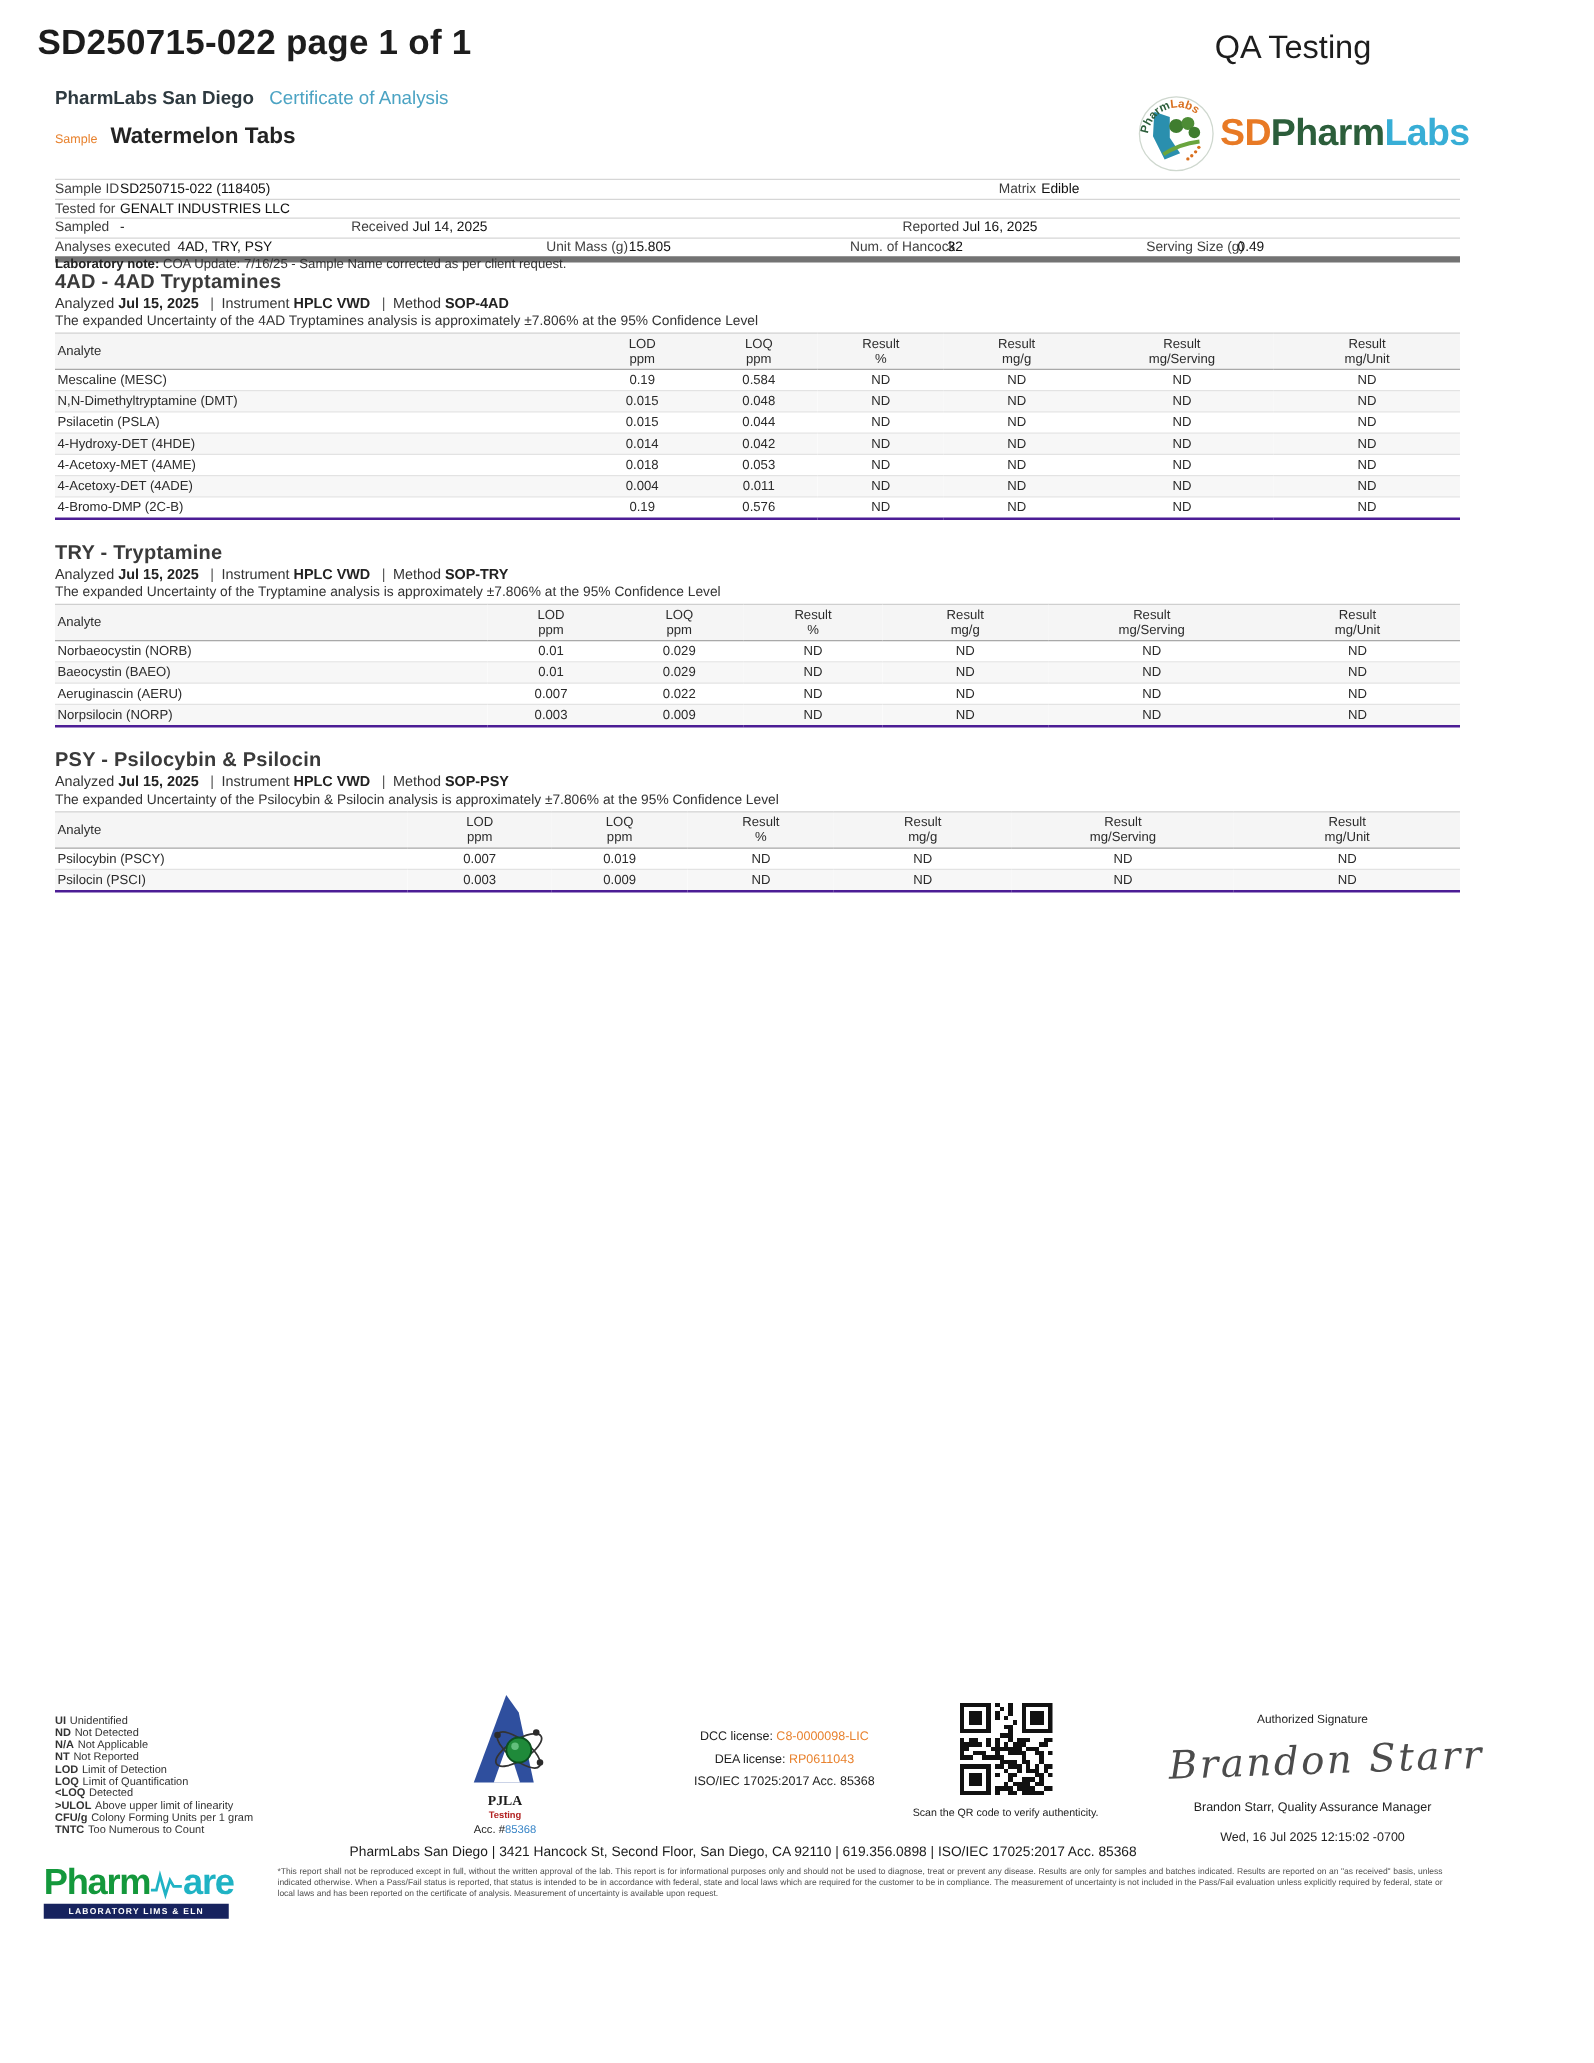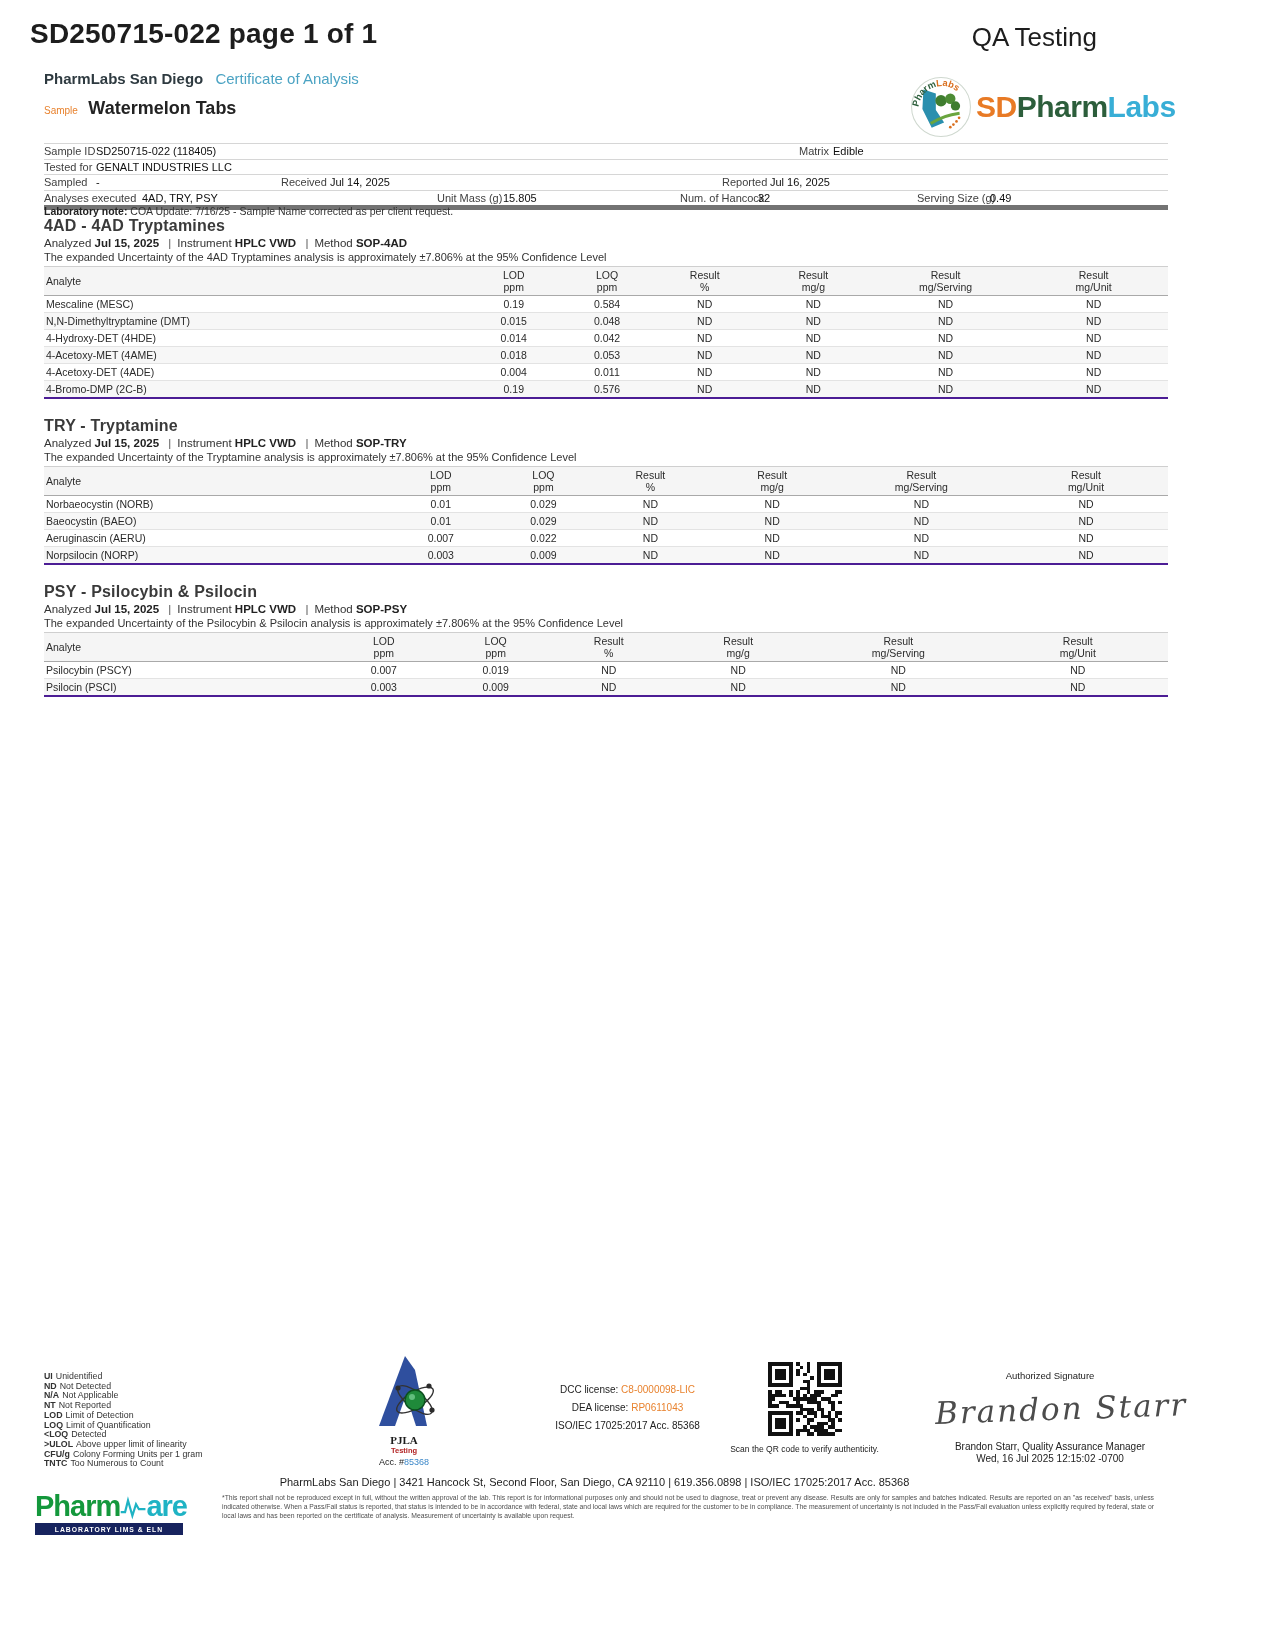--- a/index.html
+++ b/index.html
@@ -61,21 +61,21 @@
   .licenses{position:absolute;left:520px;top:1384px;width:215px;text-align:center;font-size:10px;color:#222;}
   .licenses div{margin-bottom:7px;}
   .lic-val{color:#e8822e;margin-top:40px;}
   .qr-wrap{position:absolute;left:712px;top:1362px;width:185px;text-align:center;}
   .qr-cap{font-size:8.5px;color:#222;margin-top:4px;}
   .sig{position:absolute;left:935px;top:1370px;width:230px;text-align:center;}
   .sig-head{font-size:9.5px;color:#222;}
   .sig-script{font-family:"DejaVu Serif",serif;font-style:italic;font-size:31px;color:#4c4c4c;
               letter-spacing:2px;transform:rotate(-2deg);margin-top:10px;white-space:nowrap;}
   .sig-name{font-size:10px;color:#222;margin-top:14px;}
-  .sig-date{font-size:10px;color:#222;margin-top:1px;}
+  .sig-date{font-size:10px;color:#222;margin-top:13px;}
   .address{position:absolute;left:0;top:1476px;width:100%;text-align:center;font-size:11px;color:#1c1c1c;}
   .disclaimer{position:absolute;left:222px;top:1493px;width:932px;font-size:6.8px;line-height:1.35;
               color:#4f4f4f;text-align:justify;}
   .pharmware{position:absolute;left:35px;top:1492px;width:152px;}
   .pw-line{display:flex;align-items:flex-end;}
   .pw-pharm{font-size:29px;font-weight:700;color:#14983c;letter-spacing:-1px;line-height:1;}
   .pw-are{font-size:29px;font-weight:700;color:#1fb3c4;letter-spacing:-1px;line-height:1;}
   .pw-bar{background:#17235e;color:#fff;font-size:6.8px;letter-spacing:1px;font-weight:700;
           text-align:center;padding:2.5px 0;margin-top:2px;width:148px;}
 </style>
@@ -199,20 +199,29 @@
               <td class="c2">0.584</td>
               <td class="c3 nd">ND</td>
               <td class="c4 nd">ND</td>
               <td class="c5 nd">ND</td>
               <td class="c6 nd">ND</td>
             </tr>
             <tr>
               <td class="c0">N,N-Dimethyltryptamine (DMT)</td>
               <td class="c1">0.015</td>
               <td class="c2">0.048</td>
+              <td class="c3 nd">ND</td>
+              <td class="c4 nd">ND</td>
+              <td class="c5 nd">ND</td>
+              <td class="c6 nd">ND</td>
+            </tr>
+            <tr>
+              <td class="c0">Psilacetin (PSLA)</td>
+              <td class="c1">0.015</td>
+              <td class="c2">0.044</td>
               <td class="c3 nd">ND</td>
               <td class="c4 nd">ND</td>
               <td class="c5 nd">ND</td>
               <td class="c6 nd">ND</td>
             </tr>
             <tr>
               <td class="c0">4-Hydroxy-DET (4HDE)</td>
               <td class="c1">0.014</td>
               <td class="c2">0.042</td>
               <td class="c3 nd">ND</td>

